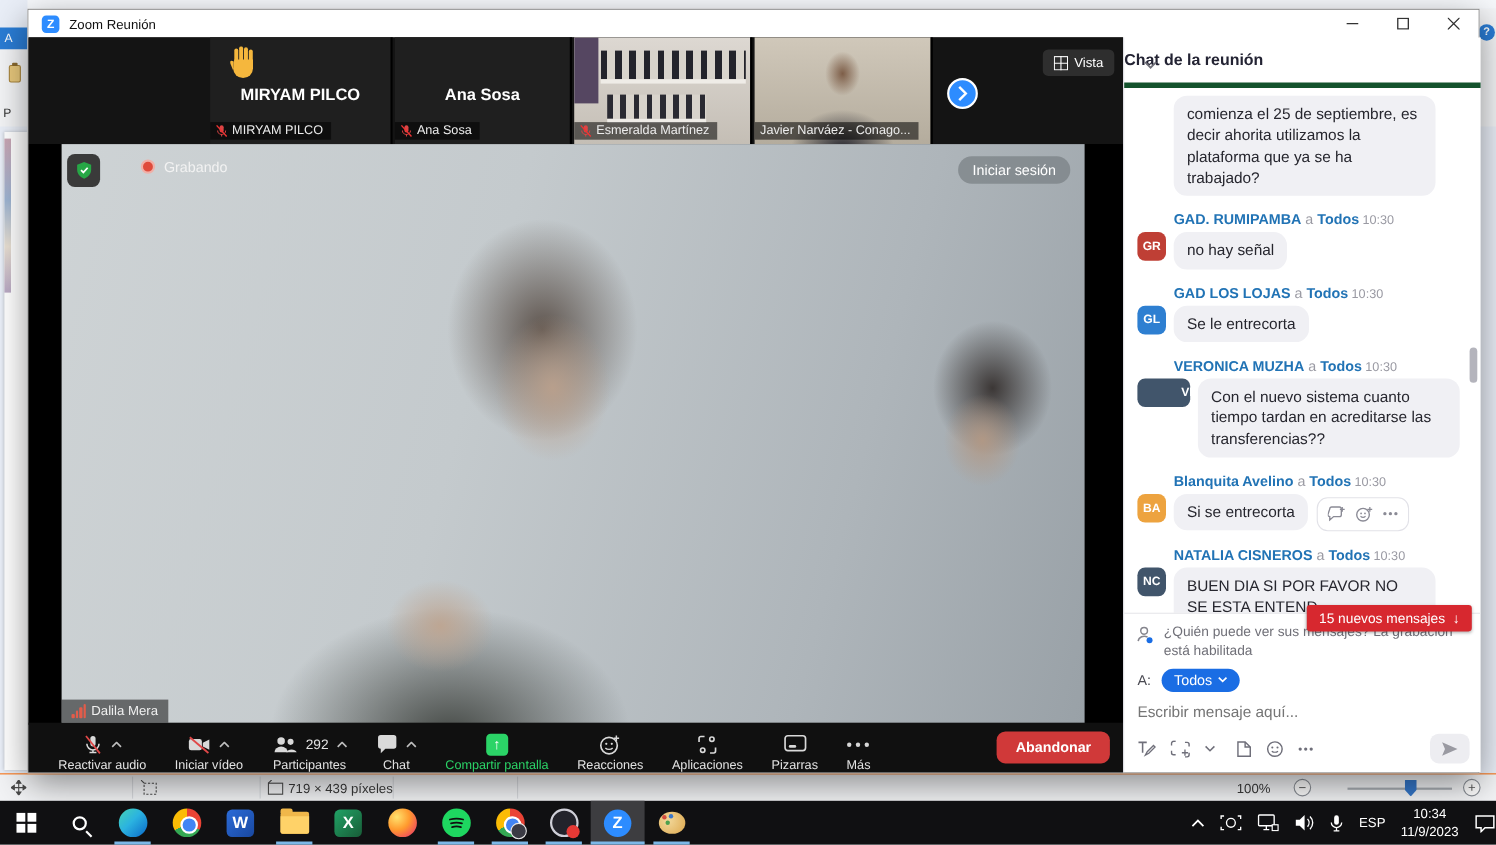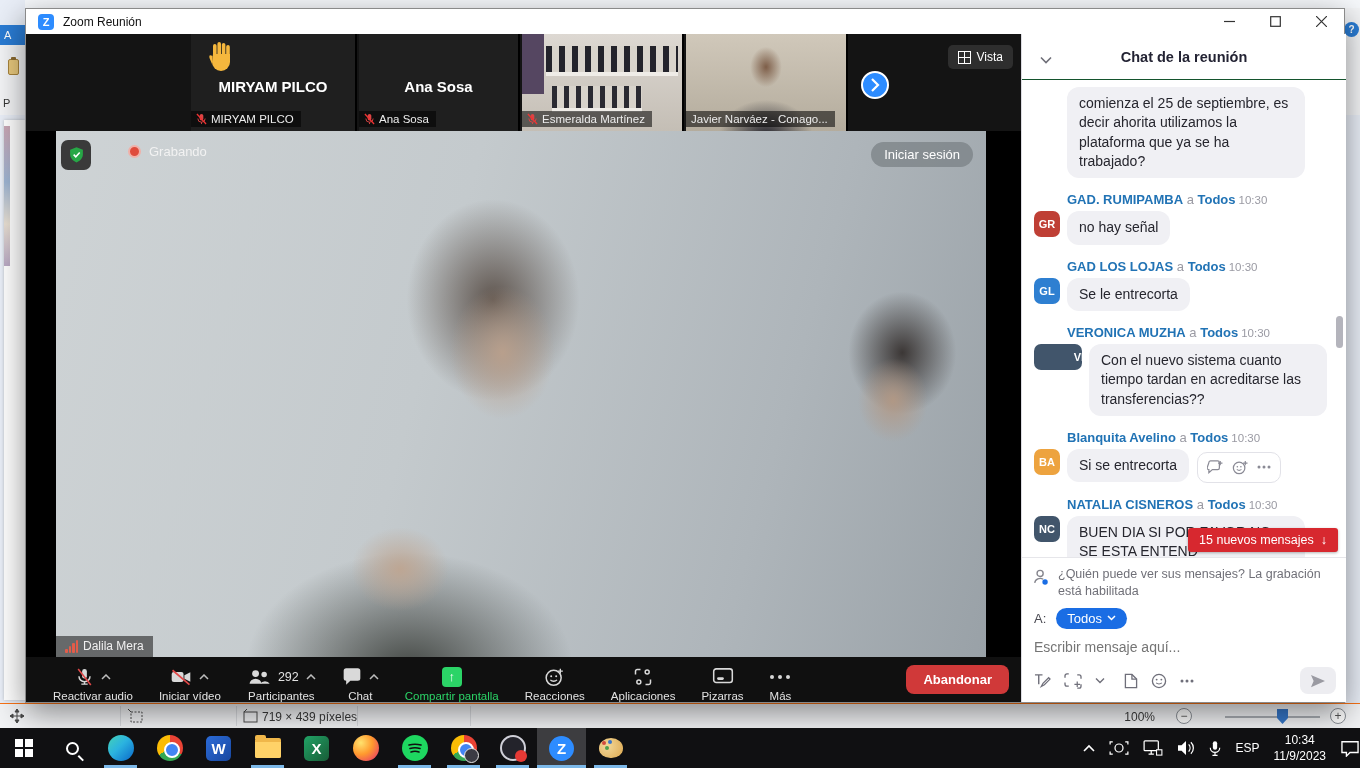--- a/index.html
+++ b/index.html
@@ -94,35 +94,35 @@
   .tb-icon-row { height:21px; display:flex; align-items:center; gap:7px; }
   .tb-label { font-size:11.5px; color:#e2e2e2; margin-top:3px; white-space:nowrap; }
   .tb-label.green { color:#2bd467; }
   .share-sq { width:20px; height:20px; border-radius:4px; background:#2bd467; display:flex; align-items:center; justify-content:center; color:#fff; font-size:13px; font-weight:bold; }
   .count { color:#e2e2e2; font-size:12.5px; }
   .dots3 { width:4px; height:4px; border-radius:50%; background:#d7d7d7; box-shadow:8px 0 0 #d7d7d7, 16px 0 0 #d7d7d7; margin-right:16px; }
   .leave-btn { margin-left:auto; margin-right:12px; background:#d03939; color:#fff; font-size:13px; font-weight:bold; padding:7px 17px; border-radius:8px; }
 
   
   .chat-panel { position:absolute; left:995px; top:25px; width:325px; bottom:0; background:#fff; border-left:1px solid #dcdce2; }
-  .chat-header { position:relative; height:46px; display:flex; align-items:center; justify-content:center; border-bottom:1px solid #14532d; }
+  .chat-header { position:relative; height:46px; display:flex; align-items:center; justify-content:flex-start; border-bottom:5px solid #14532d; }
   .chat-header .chat-title { font-size:14.5px; font-weight:bold; color:#232333; }
   .chat-collapse { position:absolute; left:18px; top:16px; color:#6f6f78; }
   .chat-msgs { position:absolute; left:0; top:46px; width:100%; height:477px; overflow:hidden; padding:7px 12px 0 12px; }
   .msg { margin-bottom:14px; }
   .msg-head { margin-left:33px; font-size:13px; margin-bottom:4px; white-space:nowrap; }
   .msg-head .sender, .msg-head .recipient { color:#2173b5; font-weight:bold; }
   .msg-head .prep { color:#9a9aa3; }
   .msg-head .time { color:#9a9aa3; font-size:11.5px; margin-left:3px; }
   .msg-body { display:flex; align-items:flex-start; }
   .avatar { flex:0 0 26px; width:26px; height:26px; border-radius:7px; color:#fff; font-size:11px; font-weight:bold; display:flex; align-items:center; justify-content:center; margin-right:7px; }
   .bubble { background:#f0f0f4; border-radius:12px; padding:7px 12px; font-size:14px; line-height:1.38; color:#26262e; max-width:238px; }
   .no-avatar { margin-left:33px; }
   .msg-actions { display:inline-flex; align-items:center; gap:9px; margin-left:8px; margin-top:3px; border:1px solid #e2e2e8; border-radius:10px; padding:7px 9px; background:#fff; }
-  .badge-new { position:absolute; right:8px; top:494px; display:flex; align-items:center; gap:7px; background:#d7282f; color:#fff; font-size:12.5px; padding:5px 11px; border-radius:3px; box-shadow:0 1px 3px rgba(0,0,0,.3); z-index:5; }
+  .badge-new { position:absolute; right:8px; top:516px; display:flex; align-items:center; gap:7px; background:#d7282f; color:#fff; font-size:12.5px; padding:5px 11px; border-radius:3px; box-shadow:0 1px 3px rgba(0,0,0,.3); z-index:5; }
   .chat-scroll { position:absolute; right:3px; top:282px; width:7px; height:32px; border-radius:4px; background:#b4b4bc; }
   .chat-footer { position:absolute; left:0; top:523px; width:100%; bottom:0; border-top:1px solid #e6e6ea; }
   .privacy { display:flex; gap:8px; padding:8px 12px 0 10px; font-size:12.5px; color:#707078; line-height:1.35; }
   .to-row { display:flex; align-items:center; margin:8px 0 0 12px; }
   .to-row .to-label { font-size:13px; color:#4a4a52; }
   .todos-pill { display:flex; align-items:center; gap:5px; margin-left:10px; background:#1a6de4; color:#fff; font-size:13px; padding:3px 11px; border-radius:12px; }
   .chat-input { margin:10px 0 0 12px; font-size:14px; color:#9a9aa3; border:none; outline:none; width:280px; background:transparent; font-family:"Liberation Sans", sans-serif; }
   .composer-row { position:absolute; left:12px; right:10px; bottom:8px; display:flex; align-items:center; gap:13px; color:#6f6f7a; }
   .send-btn { margin-left:auto; width:36px; height:27px; background:#ededf1; border-radius:8px; display:flex; align-items:center; justify-content:center; }
 

